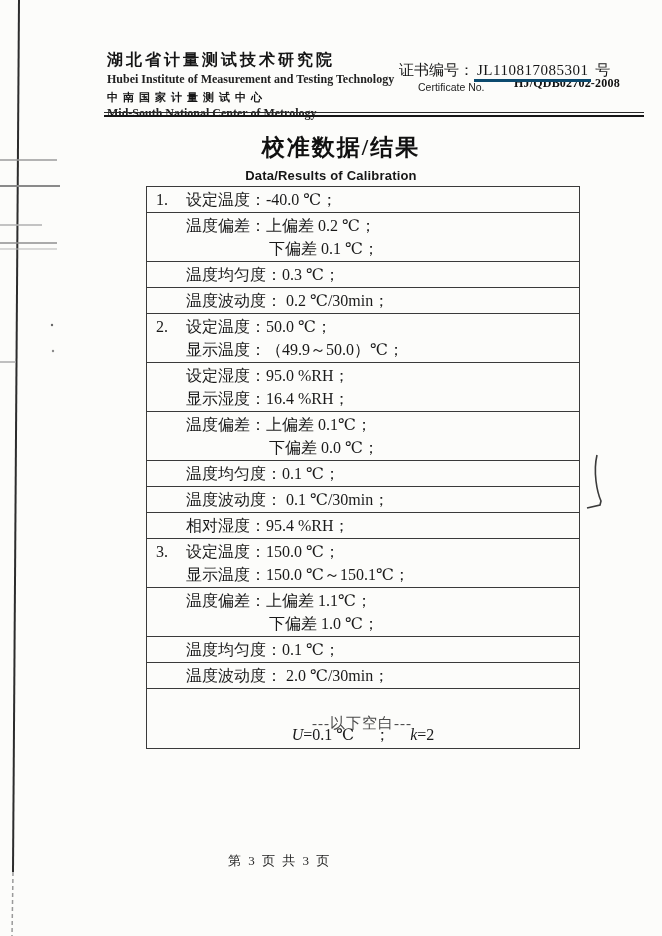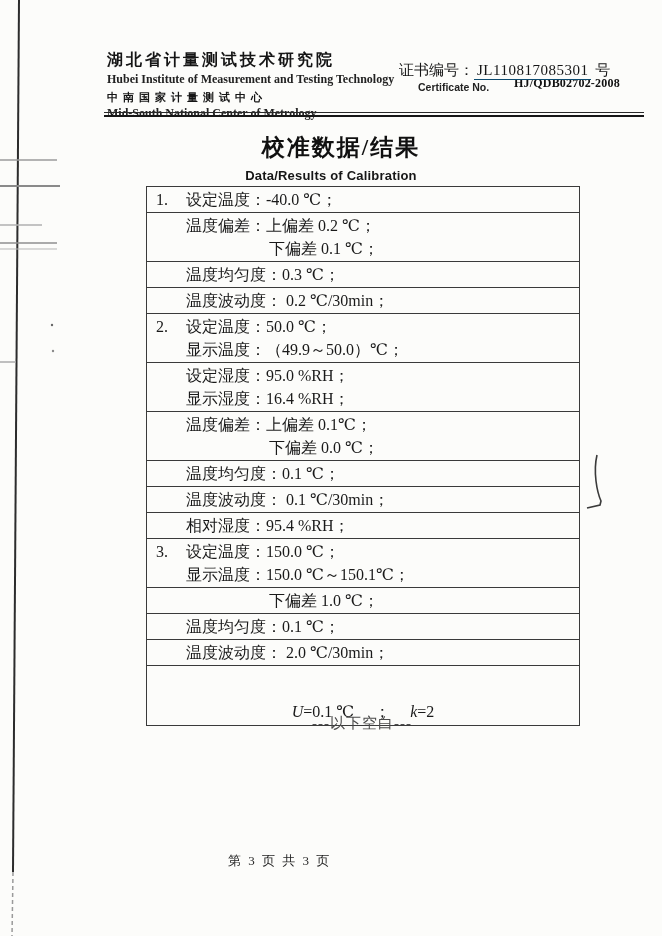--- a/index.html
+++ b/index.html
@@ -10,22 +10,22 @@
     color:#1c1c1c;
   }
   
   .org-block { position:absolute; left:107px; top:50px; }
   .org-cn-1 { font-size:16px; font-weight:bold; letter-spacing:3px; color:#151515; white-space:nowrap; }
   .org-en   { font-size:12px; font-weight:bold; color:#222; margin-top:1px; white-space:nowrap; }
   .org-cn-2 { font-size:11px; font-weight:bold; letter-spacing:5px; color:#151515; margin-top:3px; white-space:nowrap; }
   .doc-code { position:absolute; left:514px; top:48px; font-size:12px; font-weight:bold; letter-spacing:0.2px; color:#111;margin-top:28px; }
   .cert-block { position:absolute; left:399px; top:61px; }
   .cert-line { font-size:15px; color:#161616; white-space:nowrap; }
-  .cert-num { border-bottom:1px solid #0c4a6e; padding:0 3px 1px 3px; letter-spacing:0.5px; }
-  .cert-en { font-family:"Liberation Sans","DejaVu Sans",sans-serif; font-size:10.5px; font-weight:bold; color:#222; margin-top:1px; margin-left:19px; }
+  .cert-num { border-bottom:3px solid #0c4a6e; padding:0 3px 1px 3px; letter-spacing:0.5px; }
+  .cert-en { font-family:"Liberation Sans","DejaVu Sans",sans-serif; font-size:10.5px; font-weight:normal; color:#222; margin-top:1px; margin-left:19px; }
   .head-rule { position:absolute; left:104px; top:112px; width:540px; height:2px;
     border-top:1px solid #2a2a2a; border-bottom:2px solid #161616; }
   
   .title-block { position:absolute; left:0; top:132px; width:662px; text-align:center; }
   .main-title { font-size:23px; font-weight:bold; letter-spacing:2px; color:#101010;padding-left:20px; }
   .sub-title  { font-family:"Liberation Sans","DejaVu Sans",sans-serif; font-size:13px; font-weight:bold; color:#161616; margin-top:5px; letter-spacing:0.2px; }
   
   .cal-table { position:absolute; left:146px; top:186px; width:432px;
     border:1px solid #3a3a3a; background:transparent; }
   .trow { position:relative; border-bottom:1px solid #3a3a3a; padding:1px 0 1px 39px; font-size:16px; color:#1a1a1a; }
@@ -134,20 +134,21 @@
       <div class="line">相对湿度：95.4 %RH；</div>
     </div>
 
     <div class="trow">
       <span class="num">3.</span>
       <div class="line">设定温度：150.0 ℃；</div>
       <div class="line">显示温度：150.0 ℃～150.1℃；</div>
     </div>
 
     <div class="trow">
+      <div class="line">温度偏差：上偏差 1.1℃；</div>
       <div class="line ind">下偏差 1.0 ℃；</div>
     </div>
 
     <div class="trow">
       <div class="line">温度均匀度：0.1 ℃；</div>
     </div>
 
     <div class="trow">
       <div class="line">温度波动度： 2.0 ℃/30min；</div>
     </div>

